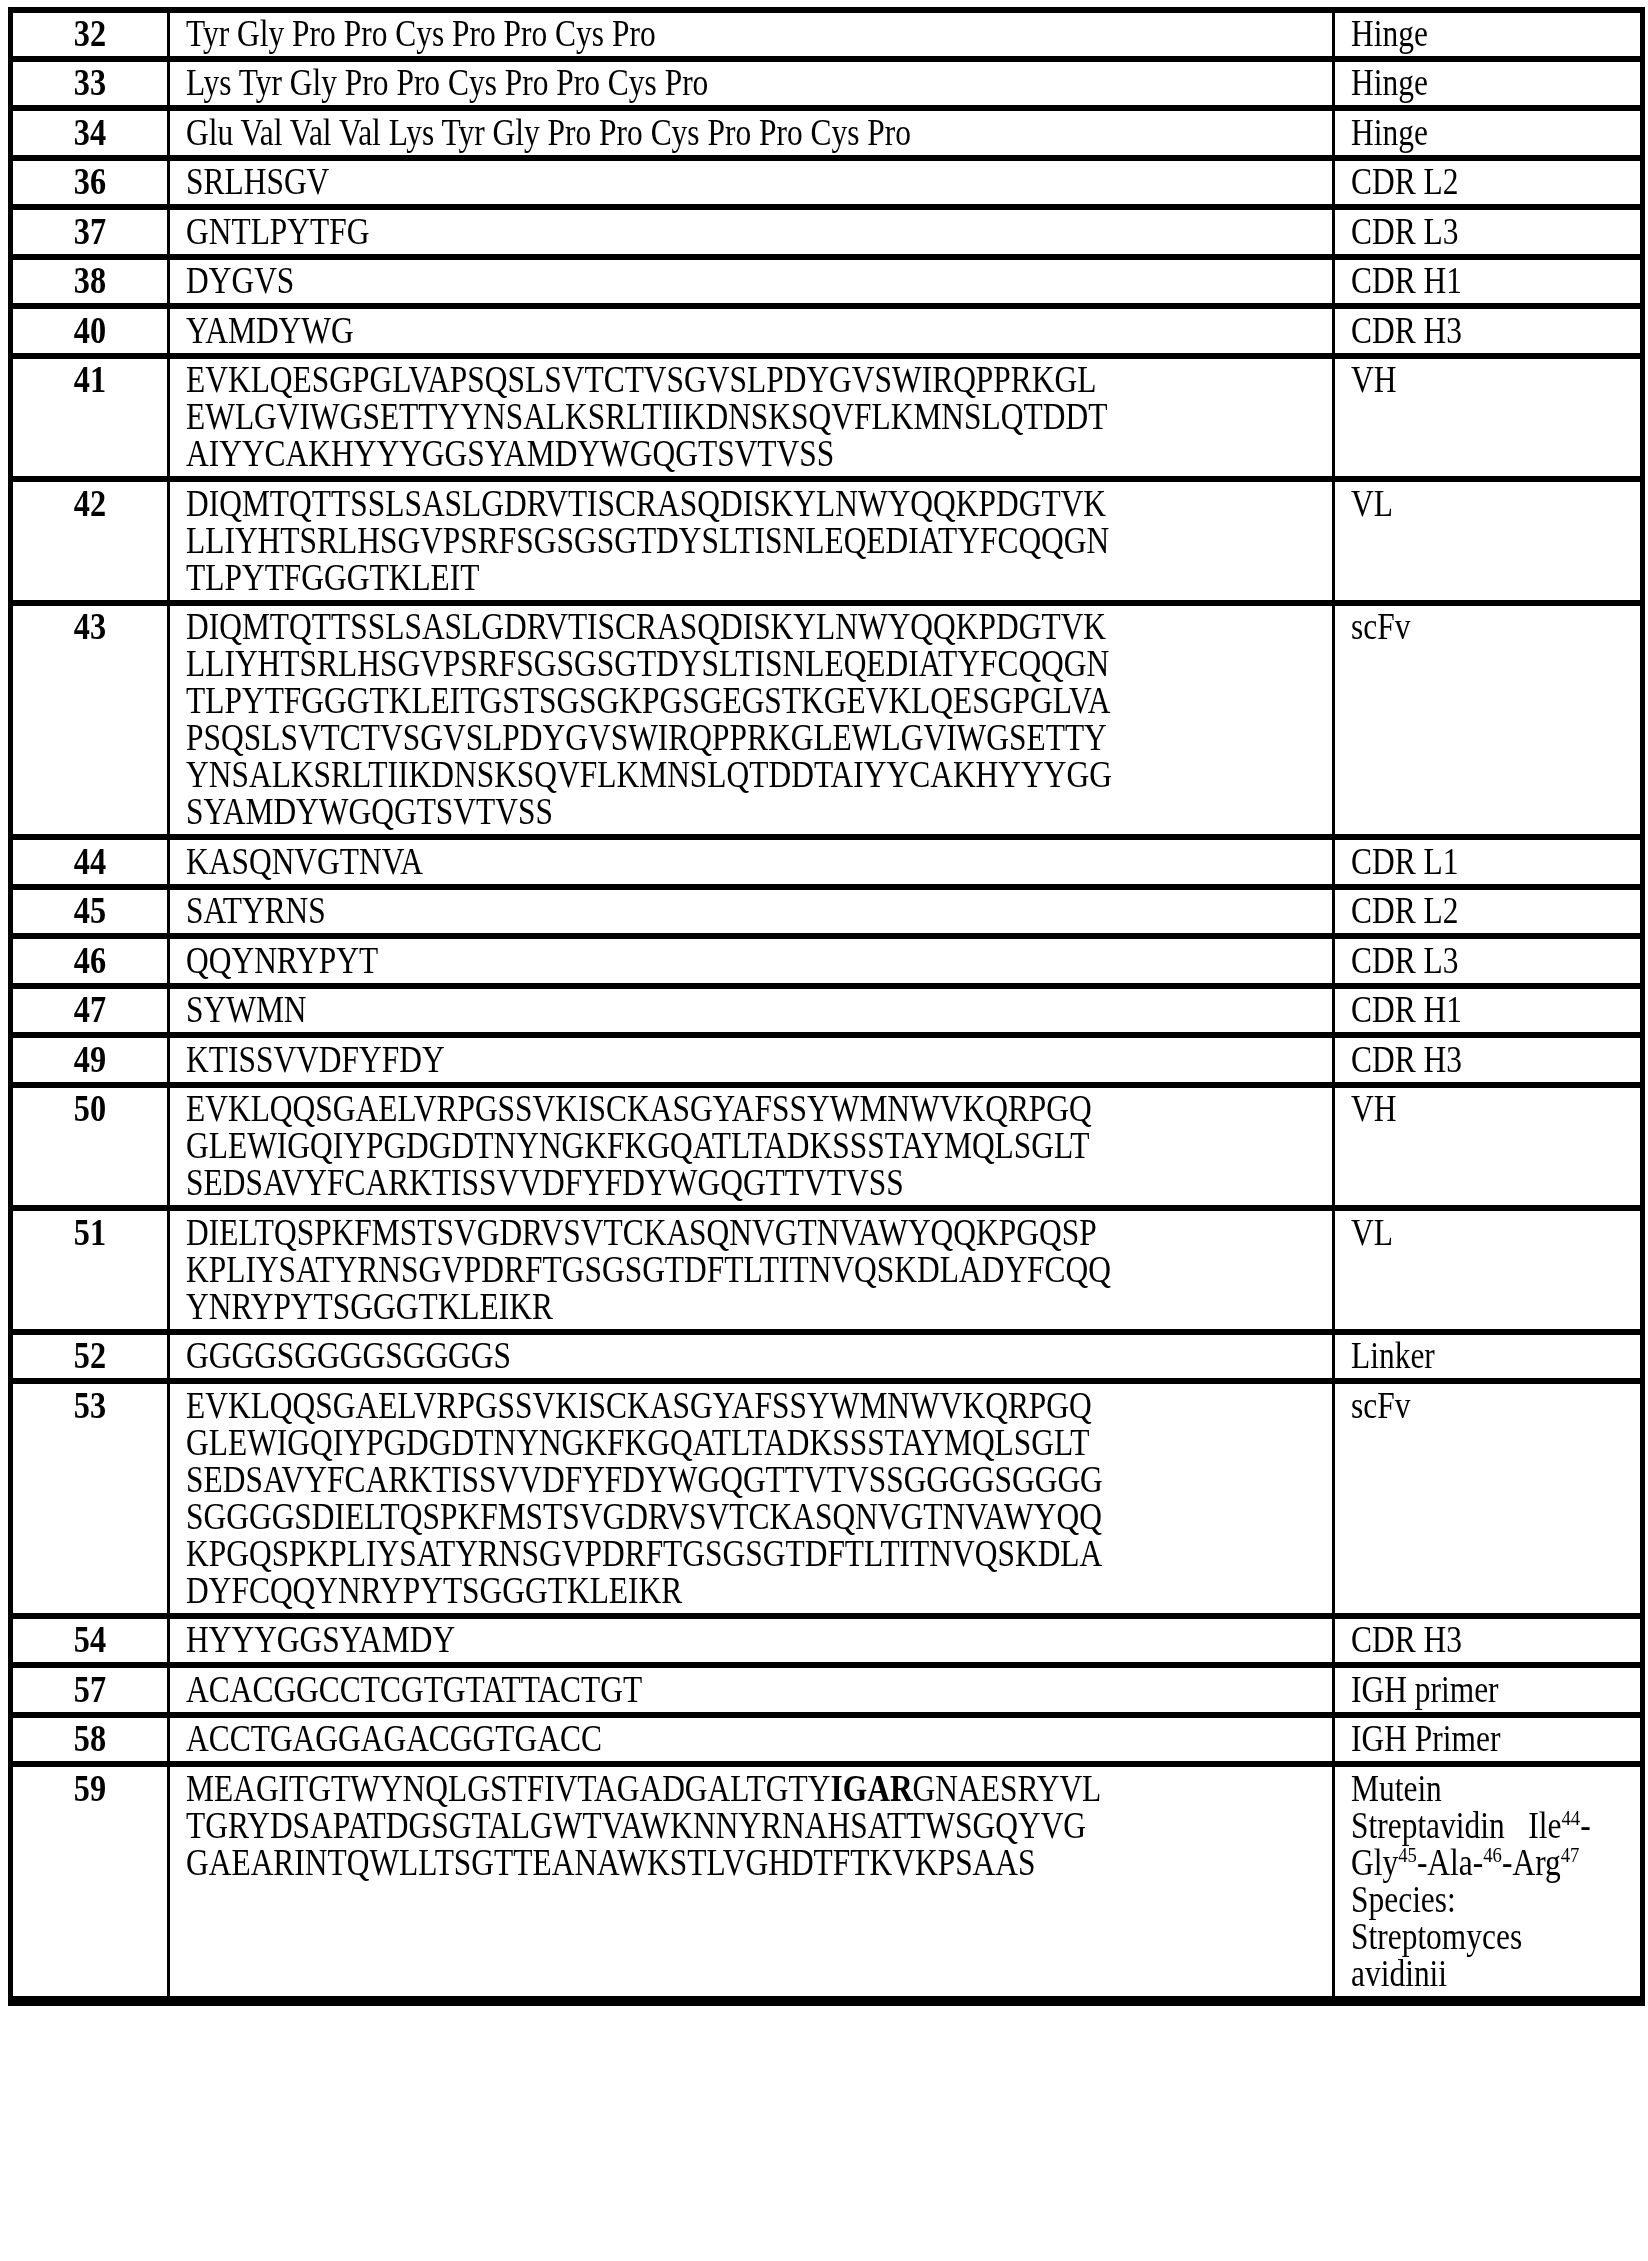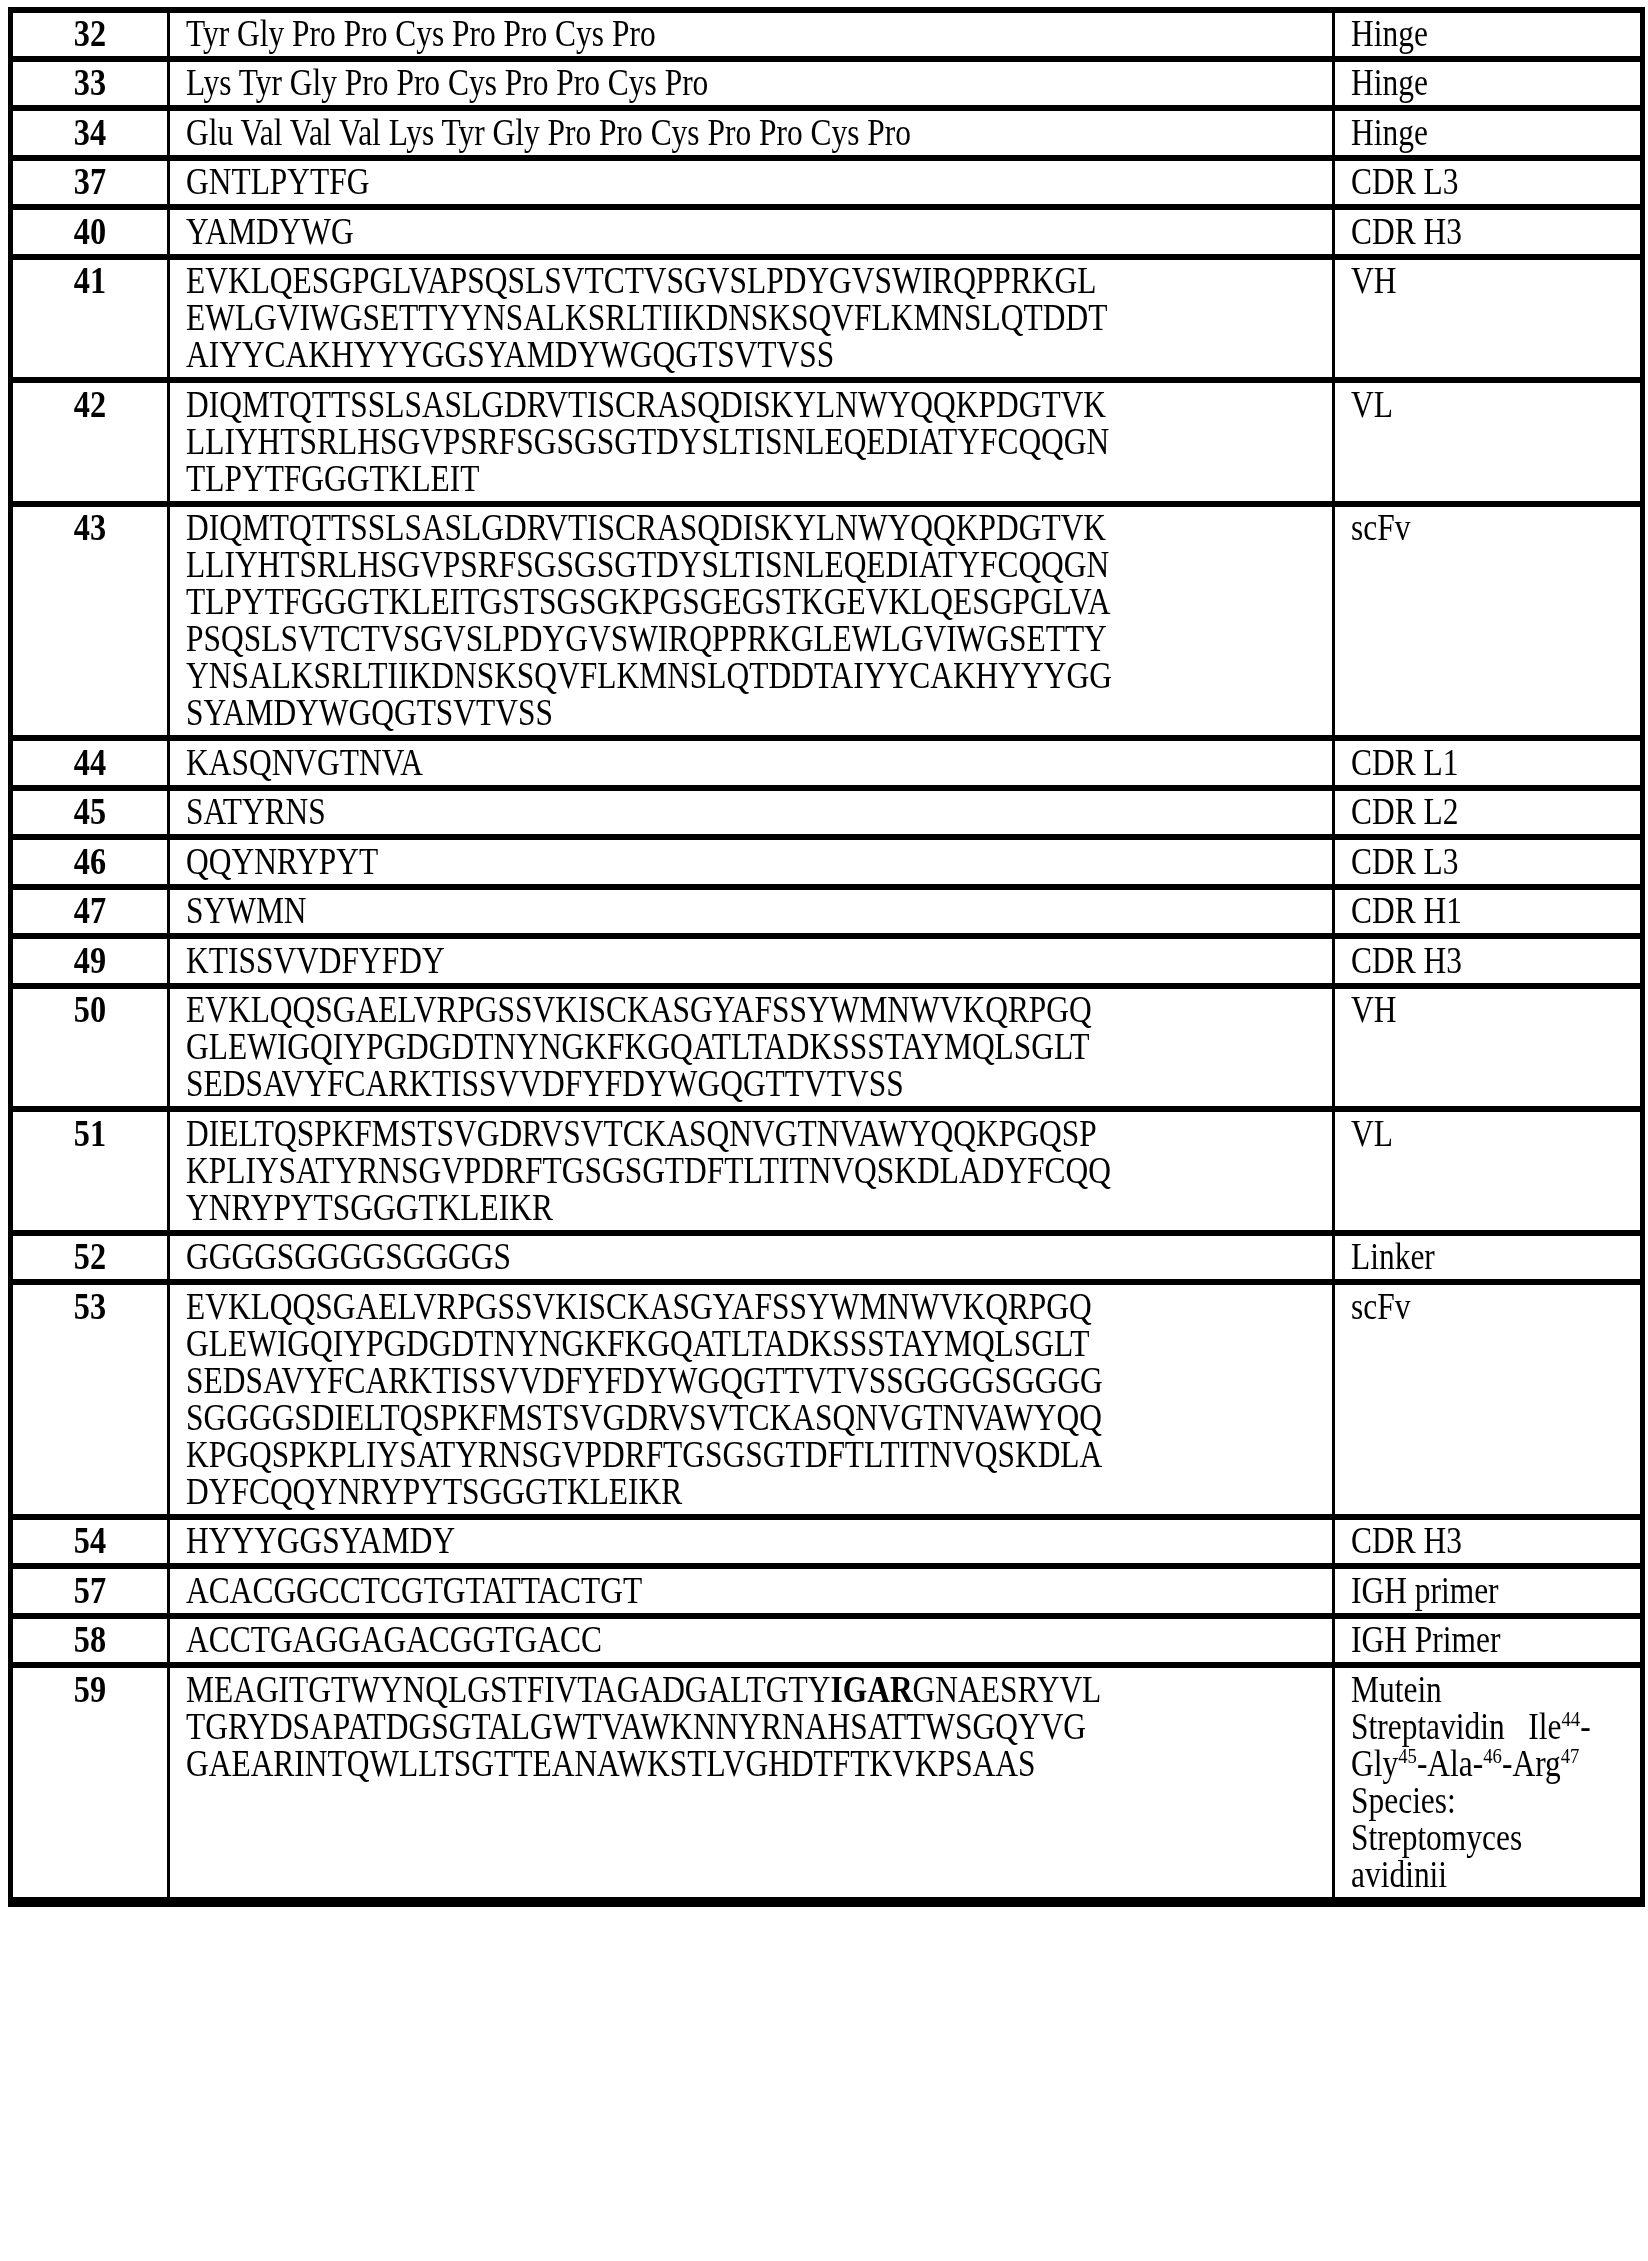--- a/index.html
+++ b/index.html
@@ -99,26 +99,44 @@
         <tr>
           <td class="num-cell"><span class="ct">34</span></td>
           <td class="seq-cell">
             <div class="line"><span class="ct"><span>Glu Val Val Val Lys Tyr Gly Pro Pro Cys Pro Pro Cys Pro</span></span></div>
           </td>
           <td class="desc-cell">
             <div class="line"><span class="ct"><span>Hinge</span></span></div>
           </td>
         </tr>
         <tr>
+          <td class="num-cell"><span class="ct">36</span></td>
+          <td class="seq-cell">
+            <div class="line"><span class="ct"><span>SRLHSGV</span></span></div>
+          </td>
+          <td class="desc-cell">
+            <div class="line"><span class="ct"><span>CDR L2</span></span></div>
+          </td>
+        </tr>
+        <tr>
           <td class="num-cell"><span class="ct">37</span></td>
           <td class="seq-cell">
             <div class="line"><span class="ct"><span>GNTLPYTFG</span></span></div>
           </td>
           <td class="desc-cell">
             <div class="line"><span class="ct"><span>CDR L3</span></span></div>
+          </td>
+        </tr>
+        <tr>
+          <td class="num-cell"><span class="ct">38</span></td>
+          <td class="seq-cell">
+            <div class="line"><span class="ct"><span>DYGVS</span></span></div>
+          </td>
+          <td class="desc-cell">
+            <div class="line"><span class="ct"><span>CDR H1</span></span></div>
           </td>
         </tr>
         <tr>
           <td class="num-cell"><span class="ct">40</span></td>
           <td class="seq-cell">
             <div class="line"><span class="ct"><span>YAMDYWG</span></span></div>
           </td>
           <td class="desc-cell">
             <div class="line"><span class="ct"><span>CDR H3</span></span></div>
           </td>

